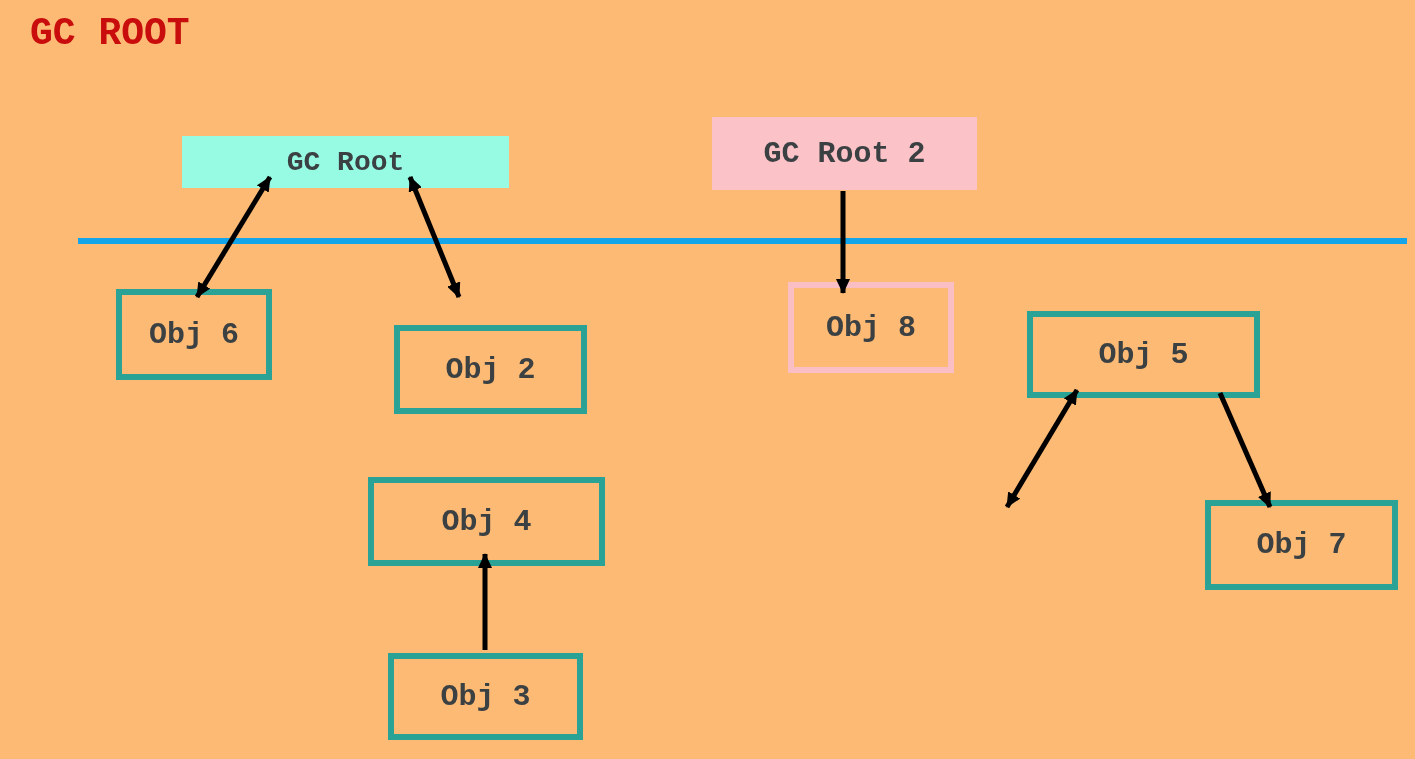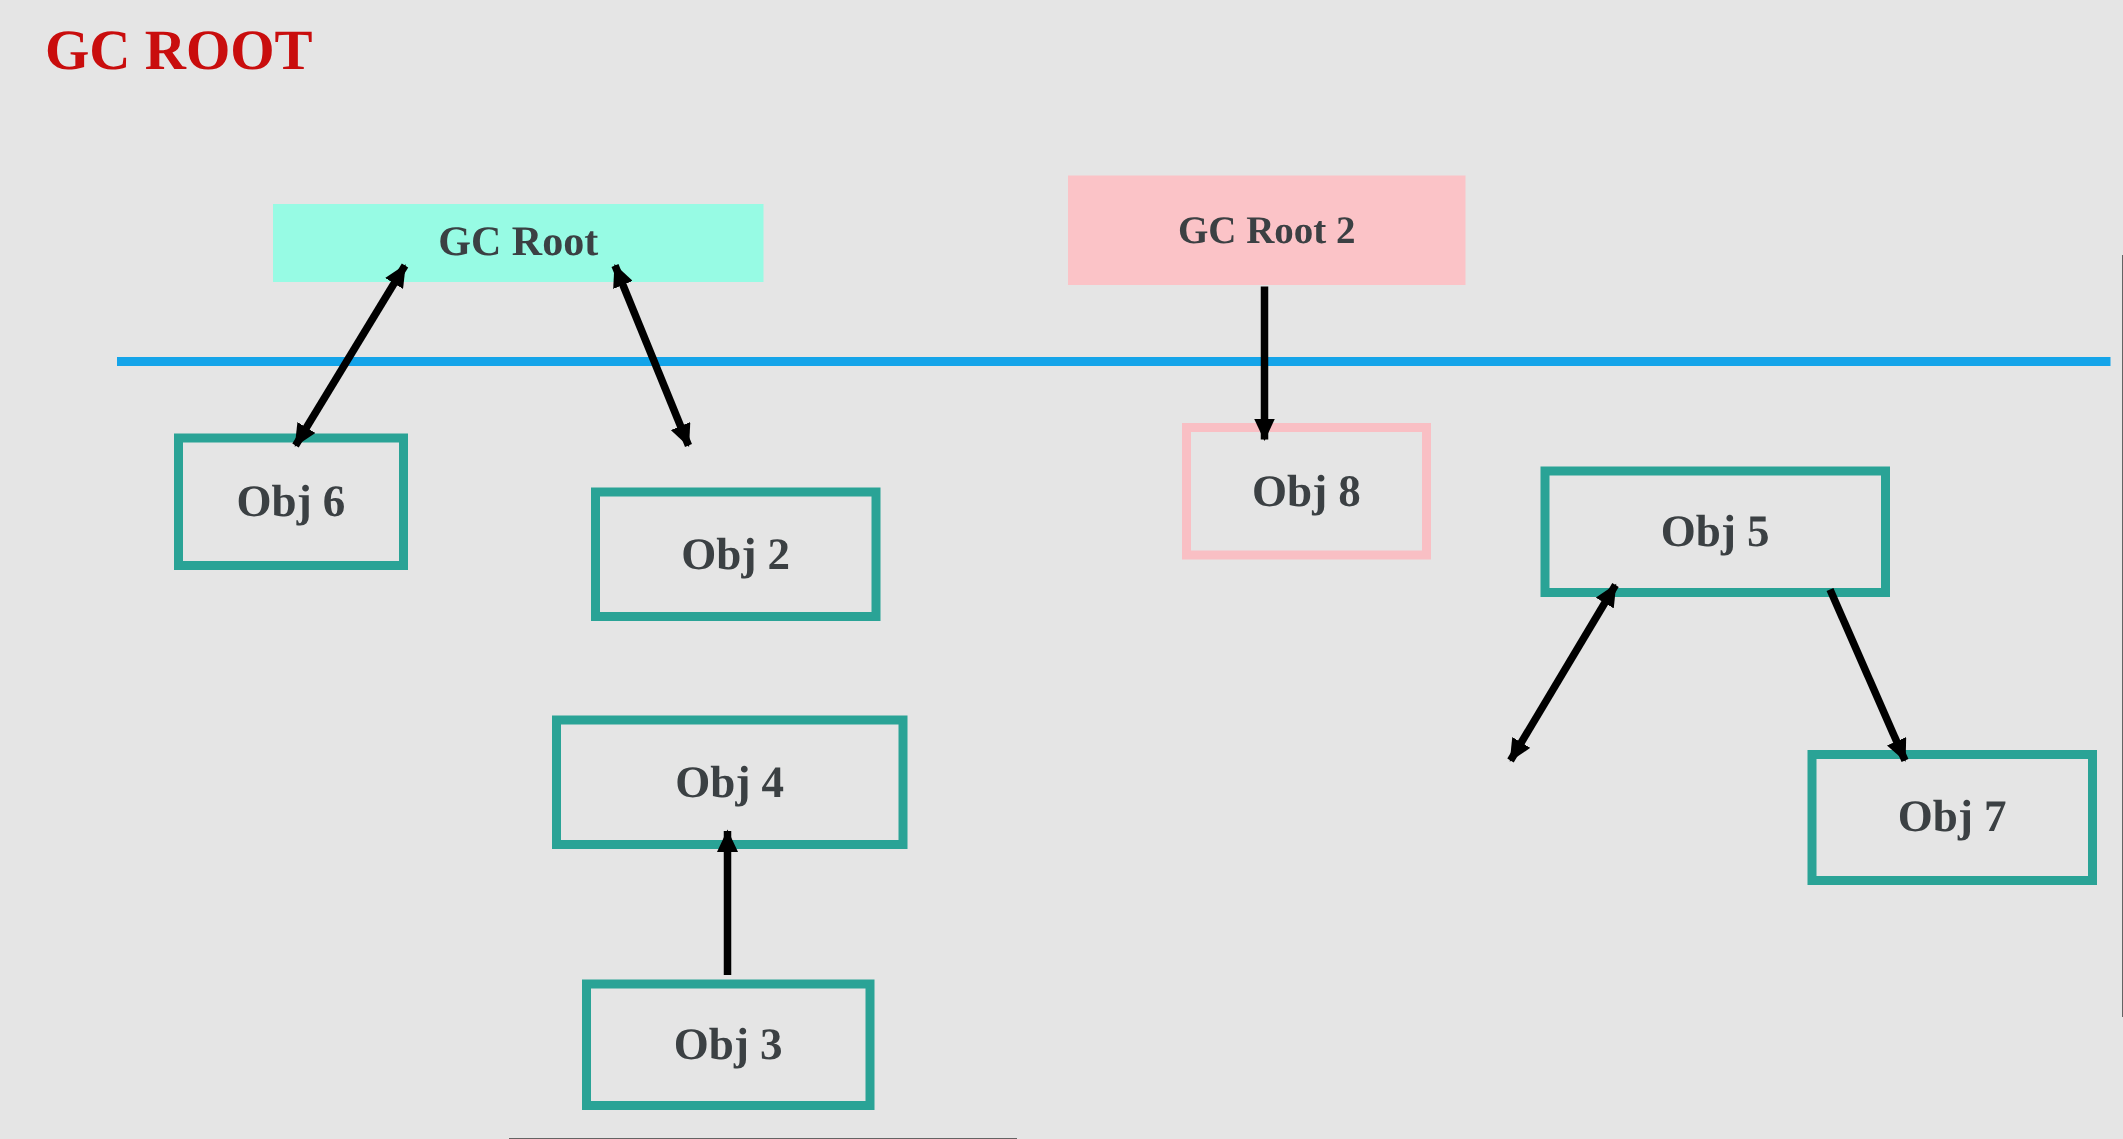--- a/index.html
+++ b/index.html
@@ -1,22 +1,22 @@
 <!DOCTYPE html>
 <html><head>
 <meta charset="utf-8">
 <style>
   html, body { margin: 0; padding: 0; background: #000; }
   #canvas {
     position: relative;
     width: 1415px;
     height: 759px;
-    background: #e5e5e5;
+    background: #fdba74;
     overflow: hidden;
-    font-family: Liberation Serif, serif;
+    font-family: Liberation Mono, monospace;
   }
   #page-title {
     position: absolute;
     left: 30px;
     top: 12px;
     font-size: 38px;
     font-weight: bold;
     color: #C90D0D;
     letter-spacing: 0px;
   }
@@ -30,21 +30,21 @@
     font-weight: 600;
     z-index: 2;
   }
   .root-node { border: none; }
   #node-gc-root {
     left: 182px; top: 136px; width: 327px; height: 52px;
     background: #97FBE4; font-size: 28px;
   }
   #node-gc-root-2 {
     left: 712px; top: 117px; width: 265px; height: 73px;
-    background: #FBC3C7; font-size: 26px;
+    background: #FBC3C7; font-size: 30px;
   }
   .obj-node {
     border: 6px solid #2AA396;
     background: transparent;
     font-size: 30px;
   }
   #node-obj1 { left: 116px;  top: 289px; width: 156px; height: 91px; }
   #node-obj2 { left: 394px;  top: 289px; width: 193px; height: 89px; margin-top: 36px; }
   #node-obj8 { left: 788px;  top: 282px; width: 166px; height: 91px; border-color: #F9BFC4; }
   #node-obj5 { left: 1027px; top: 311px; width: 233px; height: 87px; }

